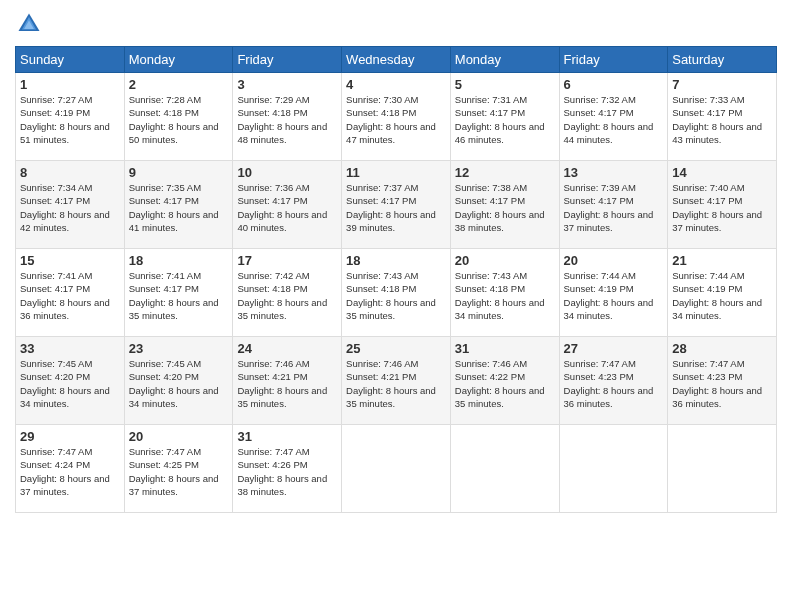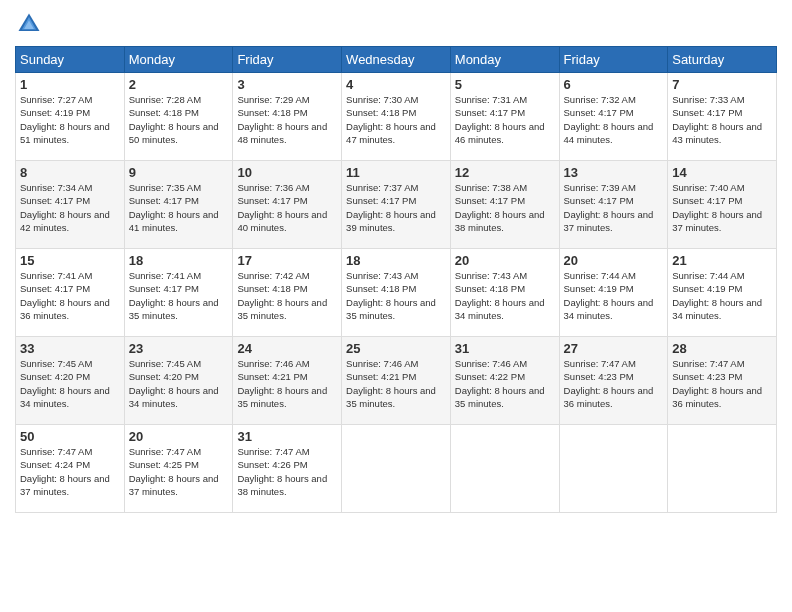--- a/index.html
+++ b/index.html
@@ -362,21 +362,21 @@
           <span class="day-number">28</span>
           <div class="day-info">
             Sunrise: 7:47 AM<br>
             Sunset: 4:23 PM<br>
             Daylight: 8 hours and 36 minutes.
           </div>
         </td>
         </tr>
         <tr>
           <td>
-          <span class="day-number">50</span>
+          <span class="day-number">29</span>
           <div class="day-info">
             Sunrise: 7:47 AM<br>
             Sunset: 4:24 PM<br>
             Daylight: 8 hours and 37 minutes.
           </div>
         </td>
           <td>
           <span class="day-number">20</span>
           <div class="day-info">
             Sunrise: 7:47 AM<br>

